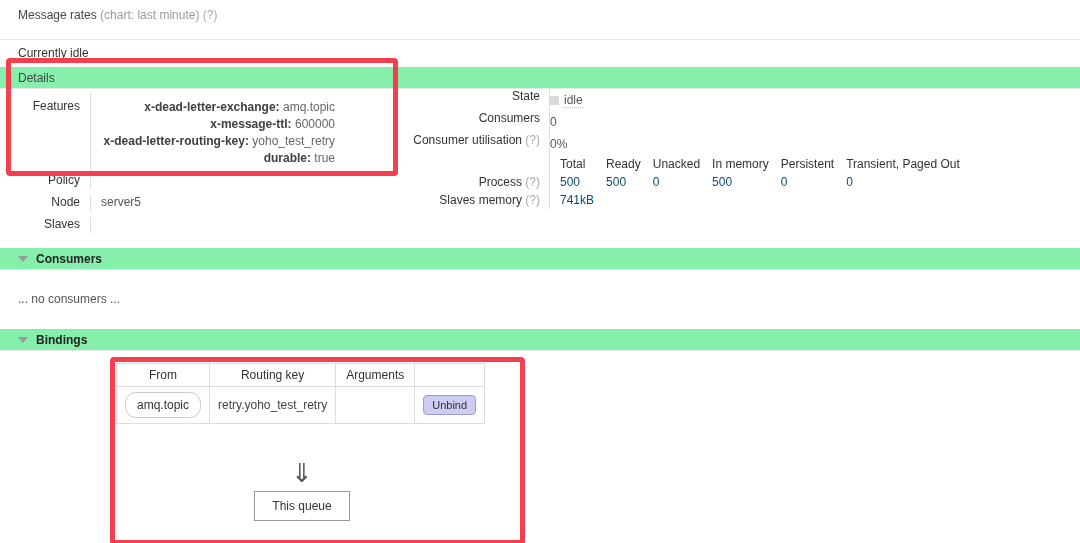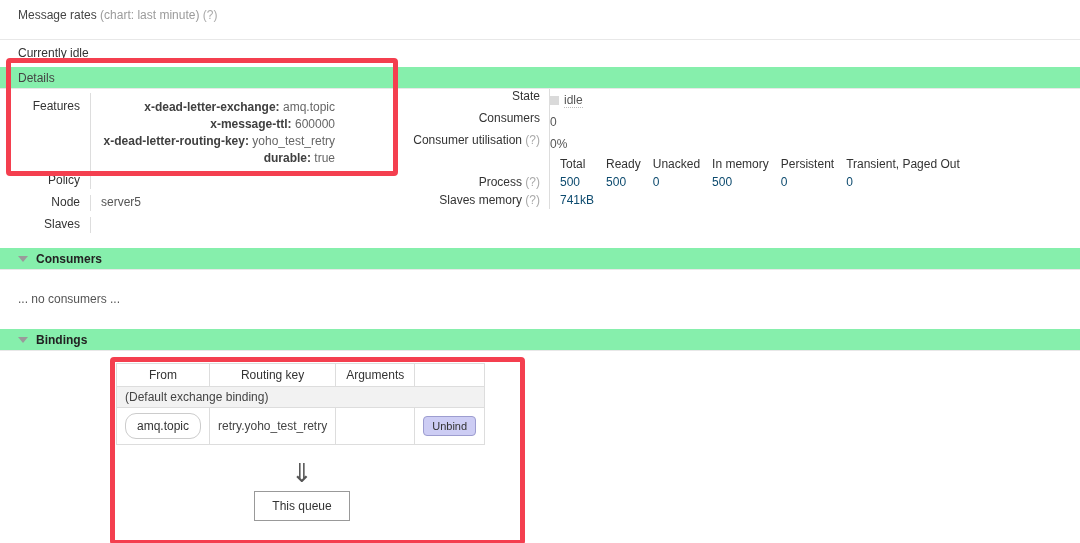--- a/index.html
+++ b/index.html
@@ -368,23 +368,20 @@
 
   <table class="bind">
     <tbody>
         <tr>
       <th style="width:64px;">From</th>
       <th style="width:105px;">Routing key</th>
       <th style="width:50px;">Arguments</th>
       <th style="width:46px;"></th>
     </tr>
     <tr>
-      <td class="dexchange" colspan="4">(Default exchange binding)</td>
-    </tr>
-    <tr>
       <td style="text-align:center;">
         <span class="pill">amq.topic</span>
       </td>
       <td>retry.yoho_test_retry</td>
       <td></td>
       <td style="text-align:center;">
         <span class="btn-unbind">Unbind</span>
       </td>
     </tr>
   </tbody>

